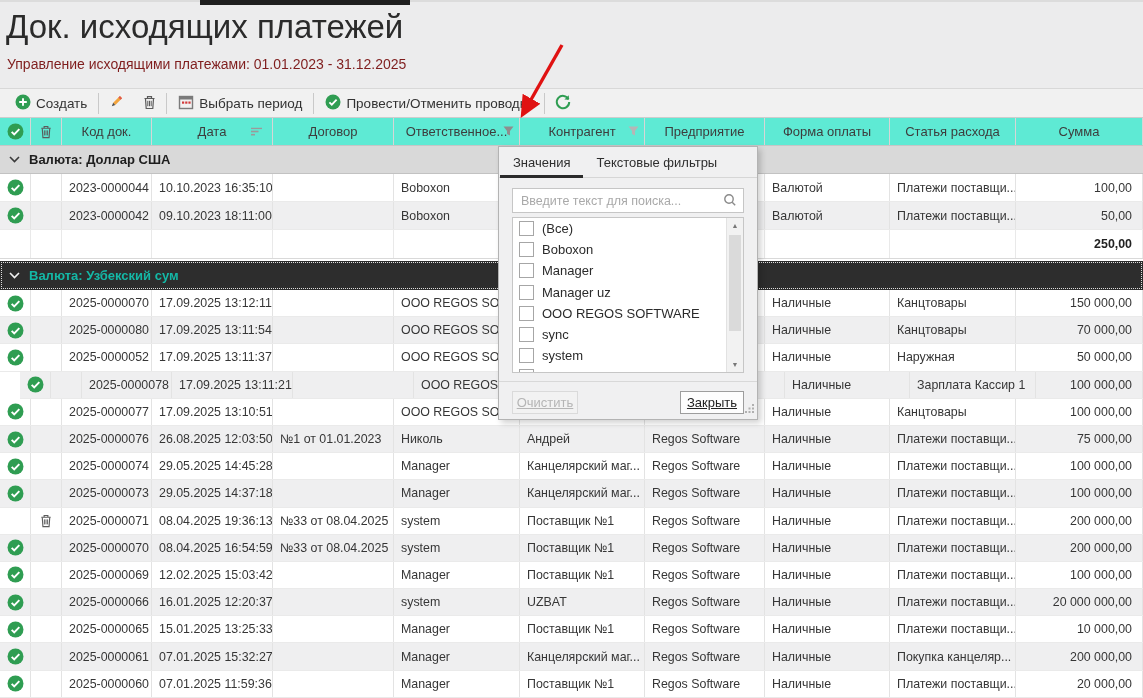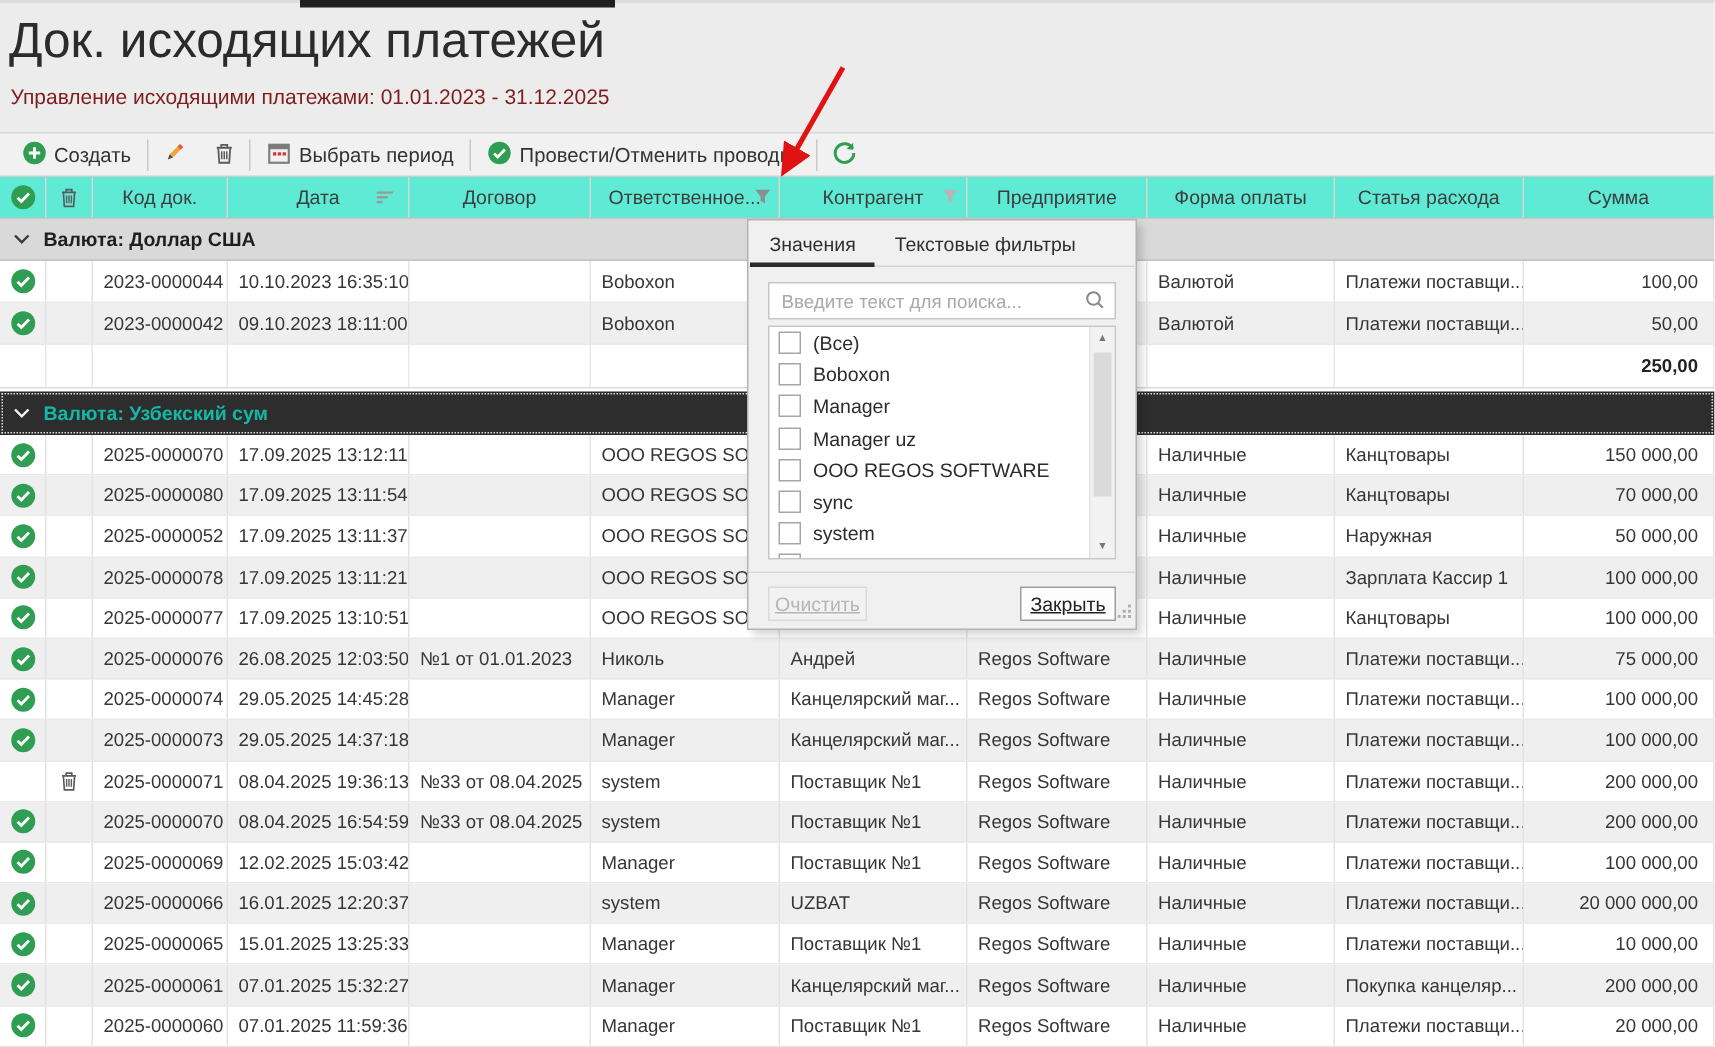--- a/index.html
+++ b/index.html
@@ -330,21 +330,21 @@
         <div class="dcell">2025-0000052</div>
         <div class="dcell">17.09.2025 13:11:37</div>
         <div class="dcell"></div>
         <div class="dcell">OOO REGOS SOFTWARE</div>
         <div class="dcell"></div>
         <div class="dcell"></div>
         <div class="dcell">Наличные</div>
         <div class="dcell">Наружная</div>
         <div class="dcell num">50 000,00</div>
       </div>
-      <div class="row drow alt" style="height: 27.2px;">
+      <div class="row drow alt" style="height: 27.2px; margin-left: 20px;">
         <div class="dcell center">
           <span style="display: flex;">
             <svg width="17" height="17" viewBox="0 0 16 16">
               <circle cx="8" cy="8" r="7.5" fill="#2f9d52"></circle>
               <path d="M4.4 8.3l2.4 2.4 4.8-5" stroke="#fff" stroke-width="1.8" fill="none"></path>
             </svg>
           </span>
         </div>
         <div class="dcell center"></div>
         <div class="dcell">2025-0000078</div>

